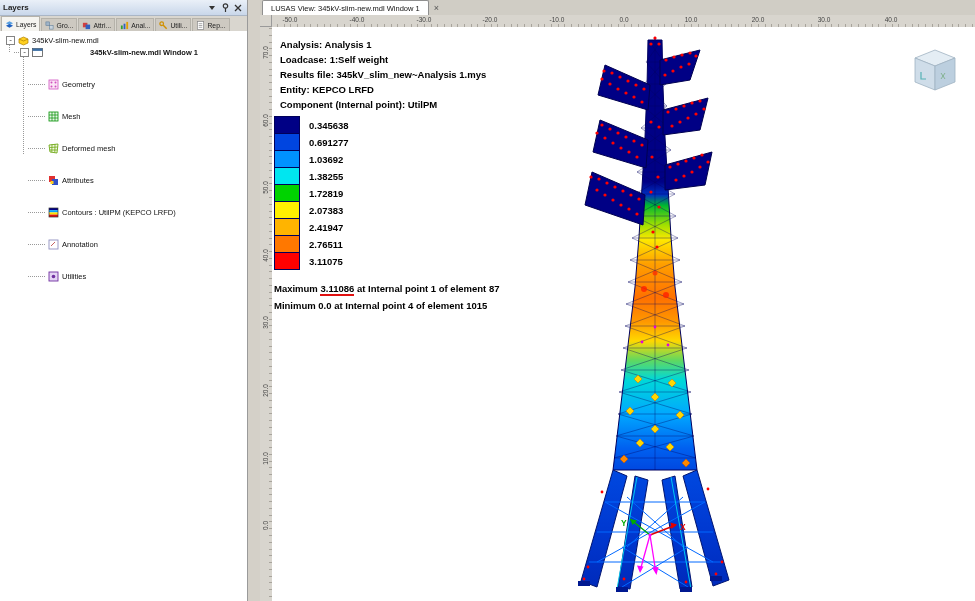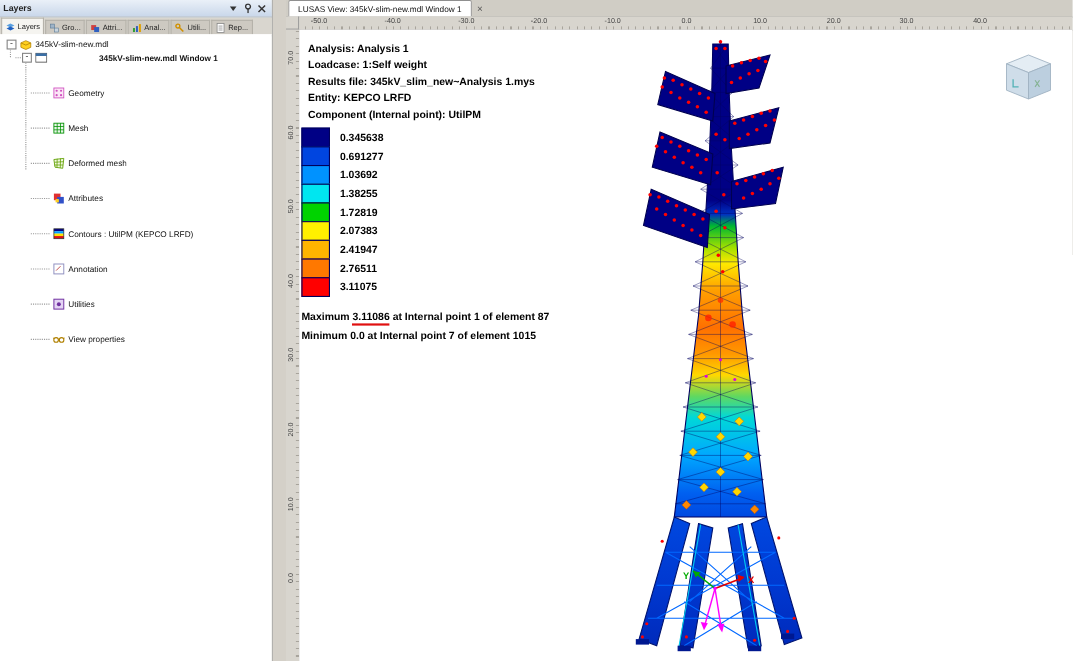--- a/index.html
+++ b/index.html
@@ -201,28 +201,20 @@
           <path d="M3 7L7 3" stroke="#c05050" stroke-width="0.9"></path>
         </svg>
       <span class="tlabel">Annotation</span>
     </div>
     <div class="trow lvl2">
       <svg class="ticon" viewBox="0 0 11 11">
           <rect x="1" y="1" width="9" height="9" fill="#e4d4f4" stroke="#7030a0" stroke-width="0.9"></rect>
           <circle cx="5.5" cy="5.5" r="1.8" fill="#7030a0"></circle>
         </svg>
       <span class="tlabel">Utilities</span>
-    </div>
-    <div class="trow lvl2">
-      <svg class="ticon" viewBox="0 0 11 11">
-          <circle cx="3" cy="6" r="2.1" fill="none" stroke="#b08000" stroke-width="1"></circle>
-          <circle cx="8" cy="6" r="2.1" fill="none" stroke="#b08000" stroke-width="1"></circle>
-          <path d="M5.1 6H5.9M1 5L0.5 4M10 5L10.5 4" stroke="#b08000" stroke-width="0.9"></path>
-        </svg>
-      <span class="tlabel">View properties</span>
     </div>
   </div>
 </div>
 
 <div class="splitter"></div>
 
 <div class="main">
   <div class="doc-tabbar">
     <span class="doc-tab">
       <span>LUSAS View: 345kV-slim-new.mdl Window 1</span>
@@ -494,15 +486,15 @@
           <span class="leg-swatch" style="background: rgb(255, 120, 0);"></span>
           <span class="leg-val">2.76511</span>
         </div>
       <div class="leg-row">
           <span class="leg-swatch" style="background: rgb(255, 0, 0);"></span>
           <span class="leg-val">3.11075</span>
         </div>
     </div>
 
     <div class="res-line res-max"><span>Maximum </span><span class="max-val">3.11086</span><span> at Internal point 1 of element 87</span></div>
-    <div class="res-line res-min">Minimum 0.0 at Internal point 7 of element 1015</div>
+    <div class="res-line res-min">Minimum 0.0 at Internal point 4 of element 1015</div>
   </div>
 </div>
 
 </body></html>

